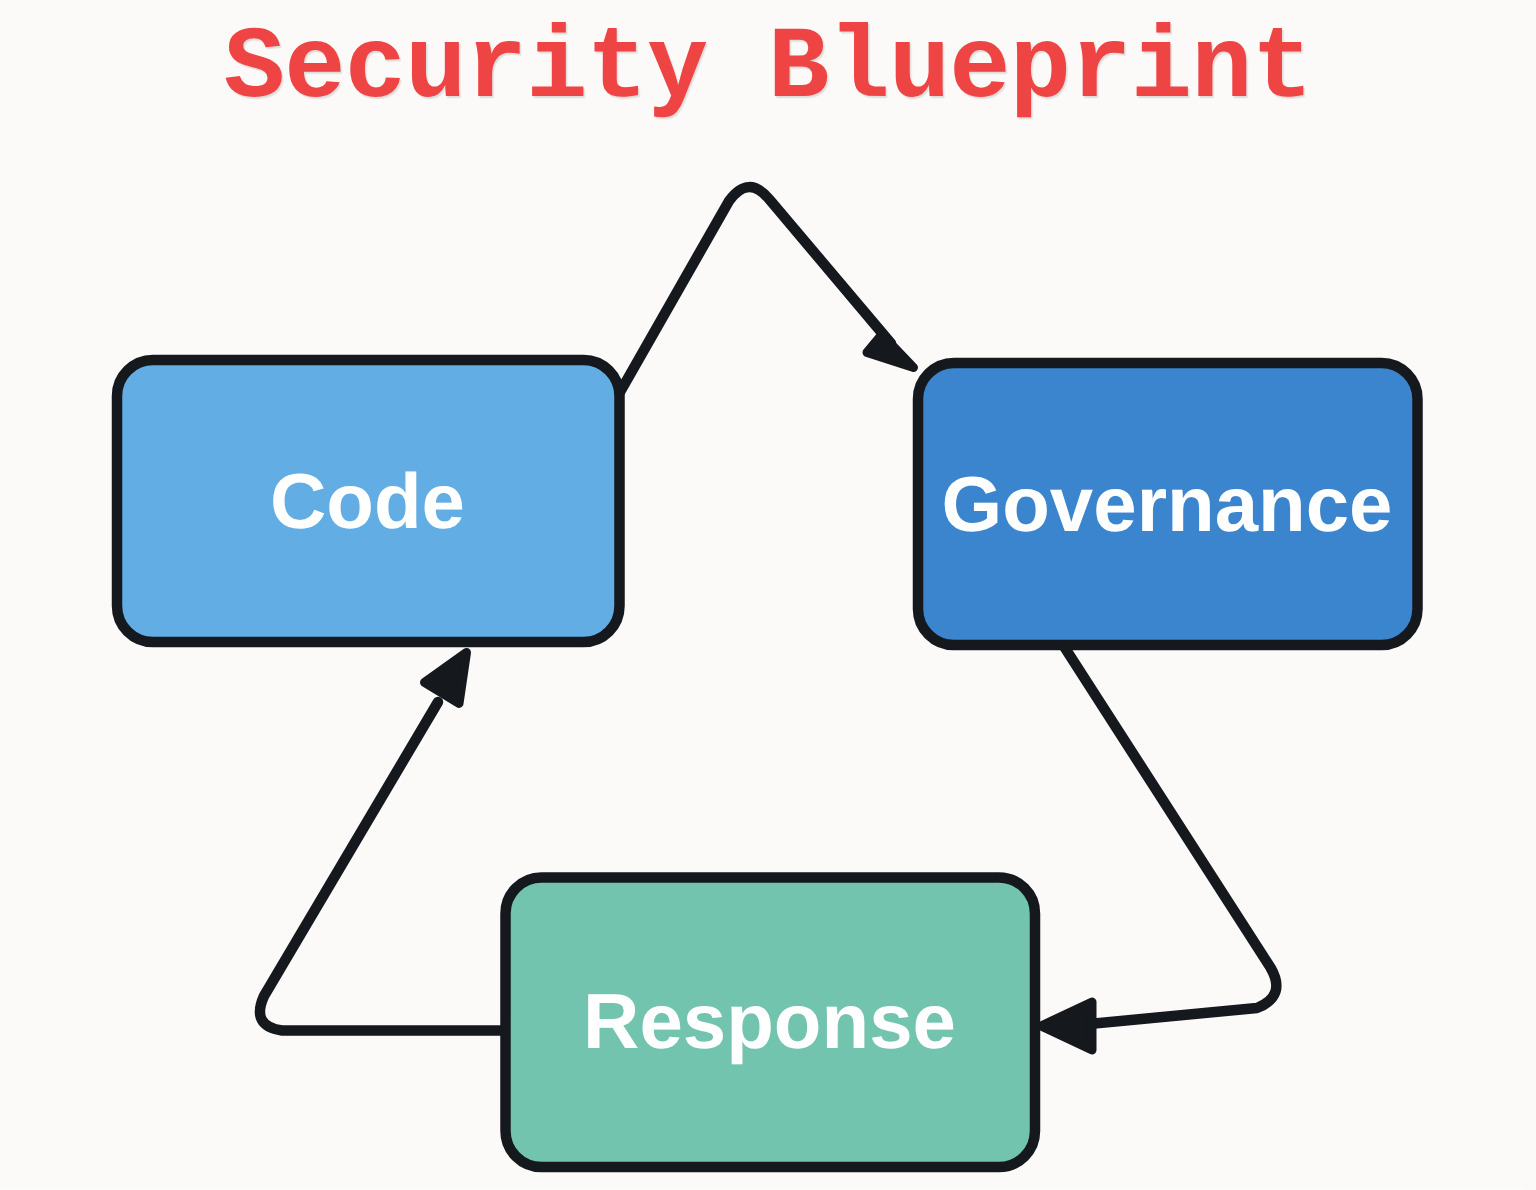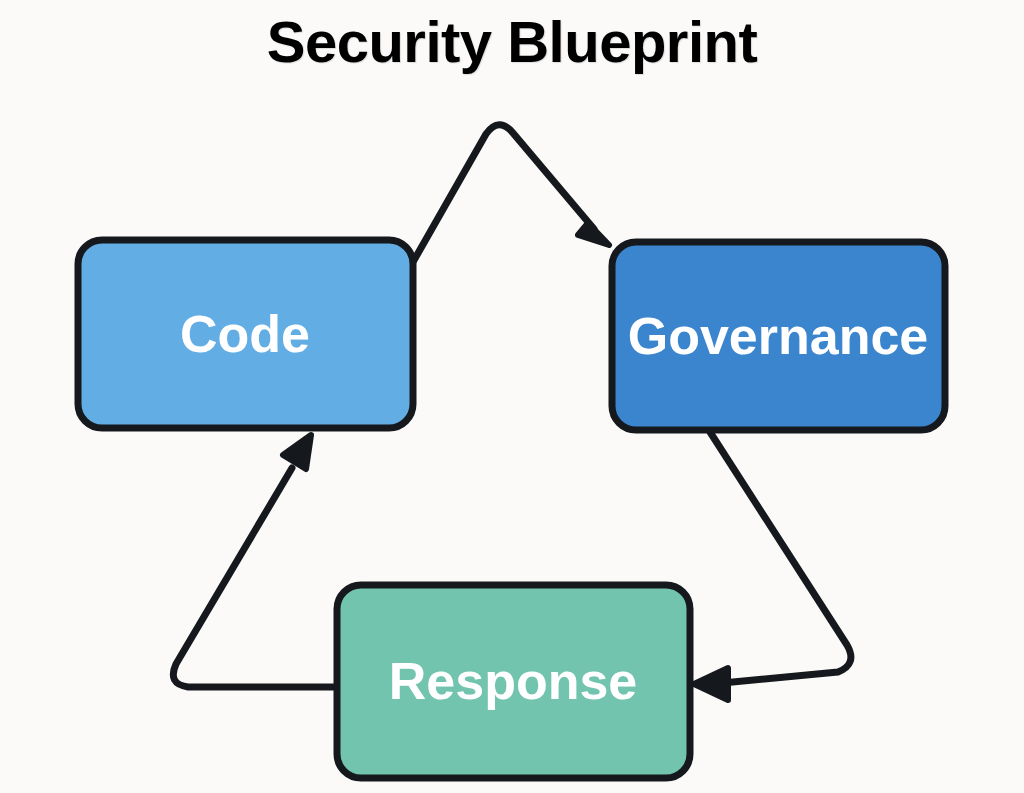--- a/index.html
+++ b/index.html
@@ -24,25 +24,25 @@
     top: 0;
     width: 1024px;
     height: 793px;
   }
   .diagram-title {
     position: absolute;
     left: 0;
     top: 8px;
     width: 1024px;
     text-align: center;
-    font-family: Liberation Sans, sans-serif;
+    font-family: Liberation Mono, monospace;
     font-weight: bold;
-    font-size: 58px;
+    font-size: 68px;
     letter-spacing: -0.5px;
-    color: #000000;
+    color: #ef4444;
     text-shadow: 1px 1px 1px rgba(0,0,0,0.12);
     user-select: none;
   }
   .node-label {
     font-family: "Liberation Sans", sans-serif;
     font-weight: bold;
     fill: #ffffff;
     text-anchor: middle;
     dominant-baseline: middle;
     user-select: none;

